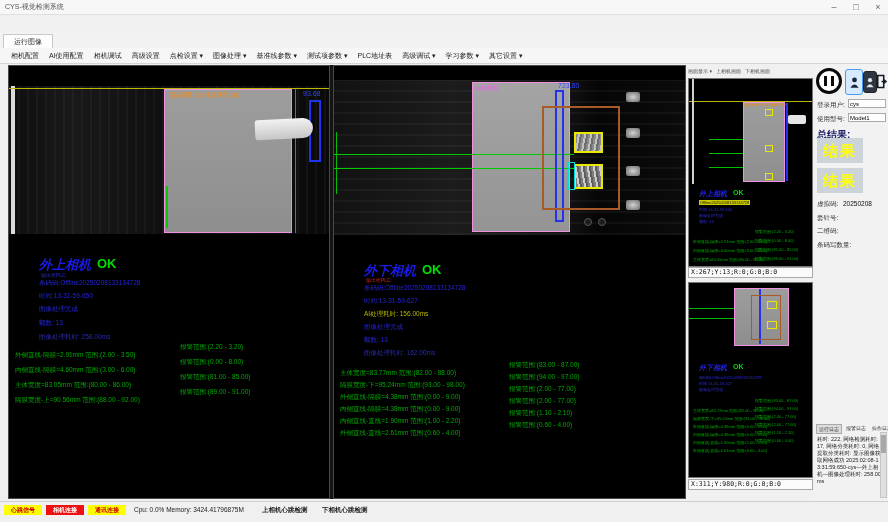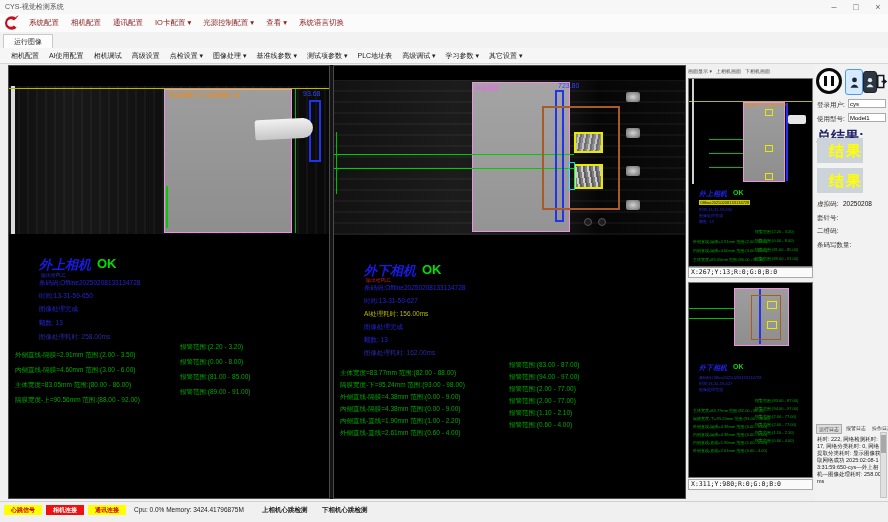--- a/index.html
+++ b/index.html
@@ -59,21 +59,21 @@
   
   .side{position:absolute;left:815px;top:0;width:73px;height:437px;background:#f2f2f2;}
   .side .lbl{position:absolute;font-size:6.5px;color:#333;white-space:nowrap;}
   .side input{position:absolute;height:9px;font-size:6px;border:1px solid #aaa;background:#fff;padding:0 1px;box-sizing:border-box;}
   .btn{position:absolute;background:#fff;border:1px solid #bbb;border-radius:3px;display:flex;align-items:center;justify-content:center;}
   .btn.sel{background:#d6eaff;border:1px solid #4a9bf0;}
   .pause-circle{width:20px;height:20px;border:3px solid #0a0a0a;border-radius:50%;position:relative;background:#fff;}
   .pause-circle i{position:absolute;top:5px;width:3px;height:10px;background:#0a0a0a;}
   .pause-circle i.l{left:5px;} .pause-circle i.r{left:12px;}
   .result-box{position:absolute;left:2px;width:46px;height:25px;background:#ccd3d9;color:#ffff00;
-              font-size:15px;font-weight:bold;text-align:right;line-height:25px;letter-spacing:2px;}
+              font-size:15px;font-weight:bold;text-align:center;line-height:25px;letter-spacing:2px;}
   .log-tab{font-size:5px;color:#333;padding:1px 2px;white-space:nowrap;}
   .log-tab.active{background:#dcdcdc;border:1px solid #aaa;}
   .log-text{position:absolute;left:2px;top:372px;width:64px;height:60px;font-size:5.5px;line-height:7px;color:#222;overflow:hidden;word-break:break-all;}
   .scrollbar{position:absolute;right:1px;top:368px;width:5px;height:64px;background:#e0e0e0;border:1px solid #c5c5c5;}
   .scrollbar .thumb-el{position:absolute;left:0;top:2px;width:100%;height:18px;background:#a8a8a8;}
   
   .statusbar{position:absolute;left:0;top:501px;width:888px;height:16px;background:#f0f0f0;border-top:1px solid #cfcfcf;}
   .badge{position:absolute;top:3px;height:10px;width:38px;font-size:6px;text-align:center;line-height:10px;font-weight:bold;}
   .badge.warn{background:#ffff00;color:#cc0000;}
   .badge.err{background:#ee1111;color:#ffffff;}
@@ -87,33 +87,20 @@
 
   <div class="titlebar">
     <span class="title">CYS-视觉检测系统</span>
     <div class="win-controls">
       <span>–</span>
       <span>□</span>
       <span>×</span>
     </div>
   </div>
 
-  <div class="menubar">
-    <svg class="logo" viewBox="0 0 20 20">
-      <path d="M17 4 A8.5 8.5 0 1 0 17 16 L13.5 13.2 A4.8 4.8 0 1 1 13.5 6.8 Z" fill="#c1121f"></path>
-      <path d="M15 3 q3 -2 4.5 -2.6 q-1.2 2 -2.6 3.4 Z" fill="#c1121f"></path>
-    </svg>
-    <span class="menu-item">系统配置</span>
-    <span class="menu-item">相机配置</span>
-    <span class="menu-item">通讯配置</span>
-    <span class="menu-item">IO卡配置 ▾</span>
-    <span class="menu-item">光源控制配置 ▾</span>
-    <span class="menu-item">查看 ▾</span>
-    <span class="menu-item">系统语言切换</span>
-  </div>
 
   <div class="tabrow">
     <span class="tab">运行图像</span>
   </div>
 
   <div class="toolbar">
     <span class="tool-item">相机配置</span>
     <span class="tool-item">AI使用配置</span>
     <span class="tool-item">相机调试</span>
     <span class="tool-item">高级设置</span>
@@ -334,21 +321,21 @@
           <path d="M2 1 h7 v14 h-7 z" fill="none" stroke="#101a28" stroke-width="1.8"></path>
           <path d="M6.5 8 h4.5" stroke="#101a28" stroke-width="1.8" fill="none"></path>
           <path d="M9.5 5 l3.5 3 -3.5 3" fill="#101a28"></path>
         </svg>
       </div>
 
       <span class="lbl" style="left:2px;top:37px;">登录用户:</span>
       <input style="left: 33px; top: 35px; width: 38px;" value="cys">
       <span class="lbl" style="left:2px;top:51px;">使用型号:</span>
       <input style="left: 33px; top: 49px; width: 38px;" value="Model1">
-      <span class="lbl" style="left:2px;top:64px;font-size:14px;font-weight:bold;color:#20206a;">总结果:</span>
+      <span class="lbl" style="left:2px;top:64px;font-size:10px;font-weight:bold;color:#20206a;">总结果:</span>
       <div class="result-box" style="top:74px;">结果</div>
       <div class="result-box" style="top:104px;">结果</div>
 
       <span class="lbl" style="left:2px;top:136px;">虚拟码:</span>
       <span class="lbl" style="left:28px;top:136px;color:#111;">20250208</span>
       <span class="lbl" style="left:2px;top:150px;">套针号:</span>
       <span class="lbl" style="left:2px;top:163px;">二维码:</span>
       <span class="lbl" style="left:2px;top:177px;">条码写数量:</span>
 
       <div style="position:absolute;left:1px;top:360px;display:flex;gap:2px;">

